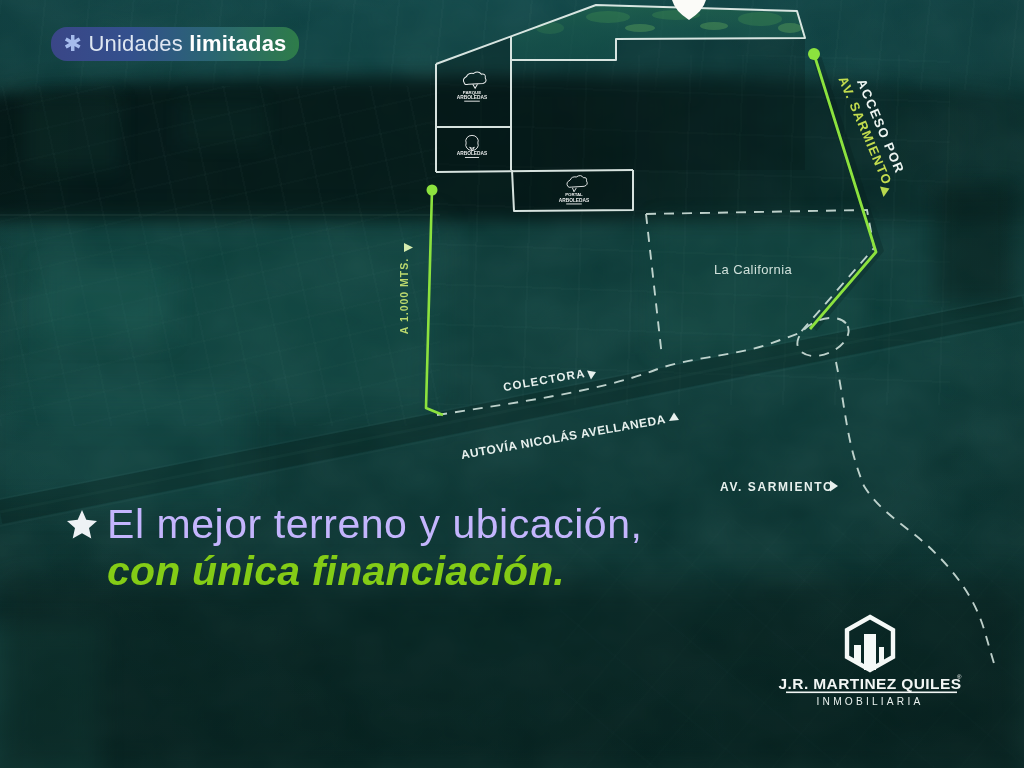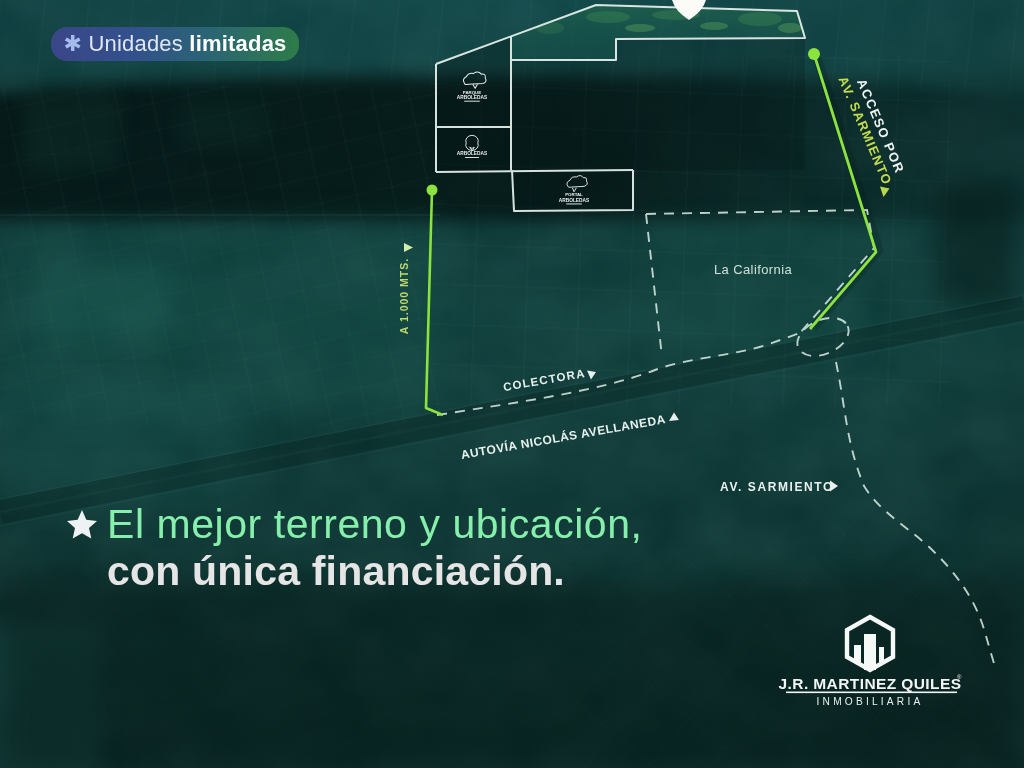--- a/index.html
+++ b/index.html
@@ -198,23 +198,23 @@
        background:linear-gradient(90deg,#3a4687 0%,#33508d 32%,#2a6573 64%,#2e7c49 100%);
        display:flex;align-items:center;justify-content:center;">
     <span style="font-size:22px;color:#dfe7f2;white-space:nowrap;letter-spacing:0.2px;">
       <span style="color:#a5bbec;">✱</span> Unidades <b style="color:#ffffff;">limitadas</b></span>
   </div>
 
   <svg class="abs" style="left:66px;top:509px" width="32" height="32" viewBox="0 0 32 32">
     <path d="M16,1 L20.3,10.8 L31,11.9 L23,19.1 L25.3,29.6 L16,24.2 L6.7,29.6 L9,19.1 L1,11.9 L11.7,10.8 Z" fill="#eef2f5"></path>
   </svg>
 
-  <div class="abs" style="left:107px;top:501px;font-size:41px;color:#86efac;letter-spacing:0.55px;">El mejor terreno y ubicación,</div>
-
-  <div class="abs" style="left:107px;top:548px;font-size:41px;font-weight:bold;color:#e5e5e5;letter-spacing:0.2px;">con única financiación.</div>
+  <div class="abs" style="left:107px;top:501px;font-size:41px;color:#c4b5fd;letter-spacing:0.55px;">El mejor terreno y ubicación,</div>
+
+  <div class="abs" style="left:107px;top:548px;font-size:41px;font-weight:bold;color:#84cc16;letter-spacing:0.2px;font-style:italic;">con única financiación.</div>
 
   <svg class="abs" style="left:770px;top:600px" width="230" height="120" viewBox="0 0 230 120">
 
     <g stroke="#f5f9f7" stroke-width="4.4" fill="none">
       <path d="M100,17 L123,30 L123,57 L100,70 L77,57 L77,30 Z"></path>
     </g>
 
     <g fill="#f5f9f7">
       <rect x="84" y="45" width="7" height="17"></rect>
       <rect x="94" y="34" width="12" height="36"></rect>

